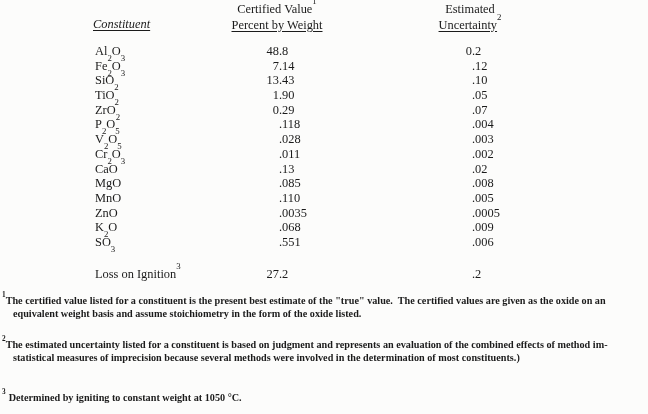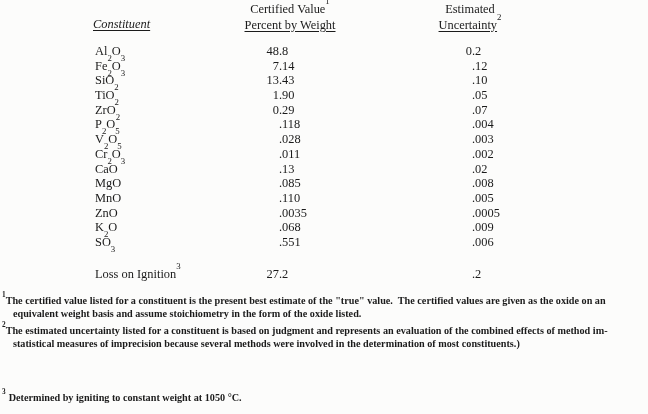--- a/index.html
+++ b/index.html
@@ -4,40 +4,40 @@
 <style>
   html,body{margin:0;padding:0;background:#ffffff;}
   #page{
     position:relative;width:648px;height:414px;overflow:hidden;
     font-family:"Liberation Serif", serif;
     background:#fcfcfb;color:#1b1b1b;
   }
   .u{text-decoration:underline;text-underline-offset:2px;}
   .hdr{position:absolute;font-size:12.4px;}
   .hdr-constituent{left:93px;top:17px;line-height:15.5px;font-style:italic;}
-  .hdr-value{left:185px;top:2px;width:210px;text-align:center;}
+  .hdr-value{left:172px;top:2px;width:210px;text-align:center;}
   .hdr-unc{left:370px;top:2px;width:200px;text-align:center;}
   .hline{height:15.5px;line-height:15.5px;}
   #rows{position:absolute;left:0;top:44px;width:648px;}
   .trow{position:relative;height:14.7px;line-height:14.7px;font-size:12.4px;}
   #loi{position:absolute;left:0;top:267px;width:532px;height:15px;line-height:15px;font-size:12.4px;}
   .cell{position:absolute;}
   .formula{left:95px;}
   .val-int{left:179px;width:100px;text-align:right;}
   .val-frac{left:279px;}
   .unc-int{left:372px;width:100px;text-align:right;}
   .unc-frac{left:472px;}
   .trow sub, #loi sub{font-size:8.8px;line-height:0;position:relative;top:2.5px;}
   .trow sup, #loi sup, .hdr sup{font-size:8.8px;line-height:0;position:relative;top:-3.5px;}
   .fn{position:absolute;left:2px;font-size:10.2px;}
   .fn-line{height:13px;line-height:13px;white-space:pre;font-weight:bold;}
   .fn-line.cont{padding-left:11px;}
   .fn sup{font-size:7.3px;line-height:0;position:relative;top:-3px;}
   #fn-0{top:294px;}
-  #fn-1{top:324px;}
+  #fn-1{top:338px;}
   #fn-2{top:391px;}
   #fn-2 sup{margin-right:3px;}
 </style>
 </head>
 <body>
 
 <div id="page" style="background: rgb(252, 252, 251); color: rgb(27, 27, 27);">
 
   <div class="hdr hdr-constituent">
     <span class="u">Constituent</span>

